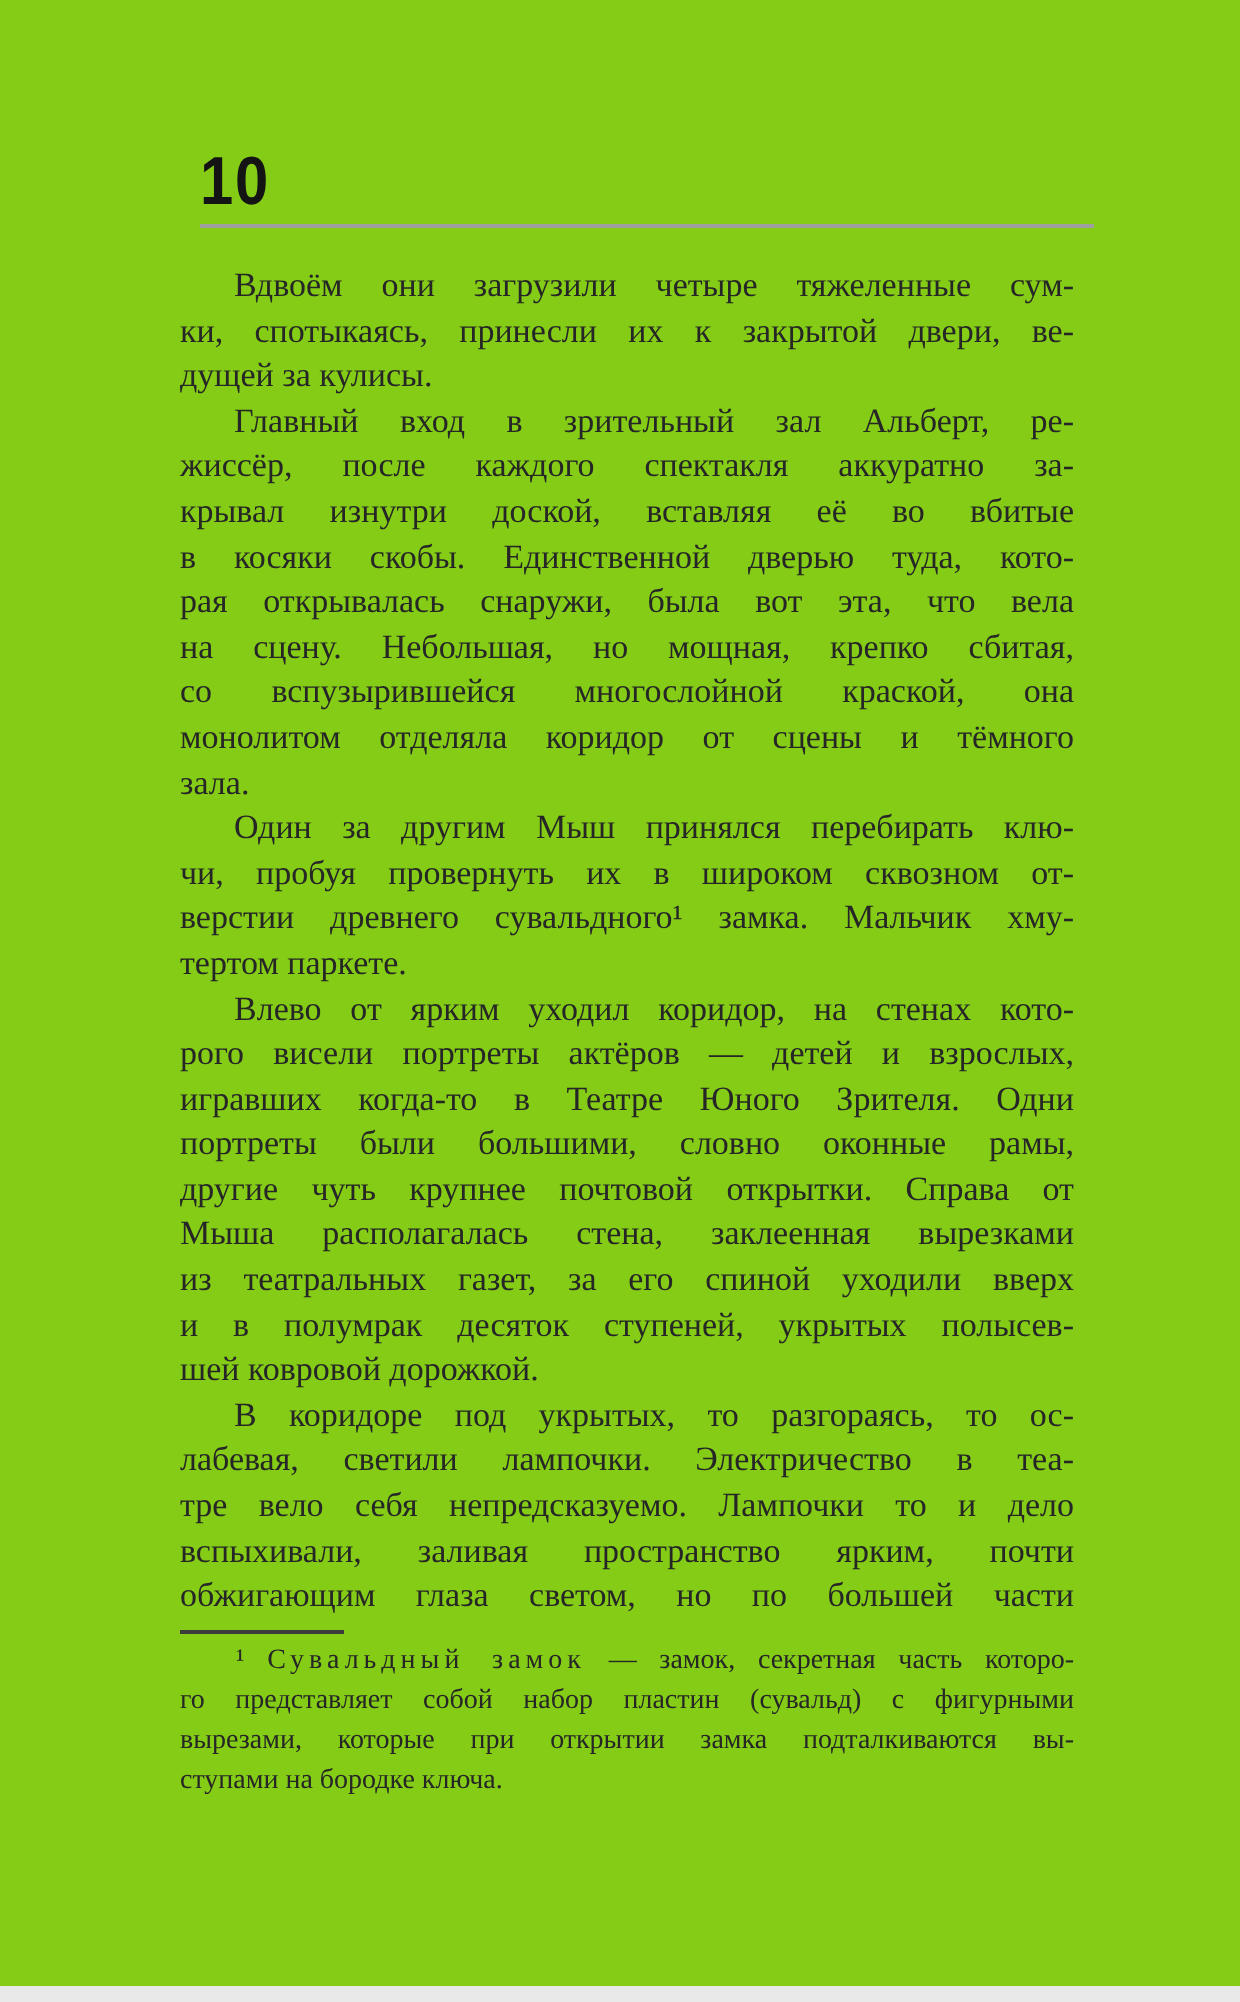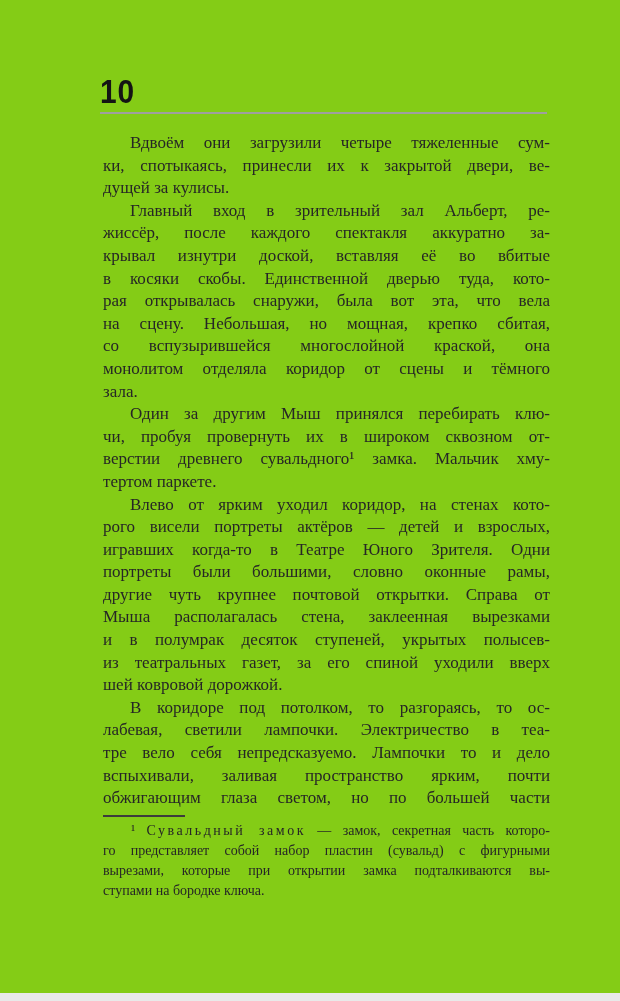--- a/index.html
+++ b/index.html
@@ -20,21 +20,21 @@
   .author {
     font-family:"Liberation Sans", sans-serif; font-weight:700;
     font-size:14px; letter-spacing:4px; word-spacing:7px; color:#141414;
     padding-bottom:4px; white-space:nowrap;
   }
   .rule {
     position:absolute; left:100px; top:112px; width:447px; height:2px;
     background:#9f9f9f;
   }
   .text {
-    position:absolute; left:103px; top:132px; width:447px;
+    position:absolute; left:90px; top:132px; width:447px;
     font-size:17px; line-height:22.6px;
   }
   .ln { text-align:justify; text-align-last:justify; }
   .ln.first { text-indent:27px; }
   .ln.end { text-align-last:left; }
   .footnote { margin-top:5px; font-size:14px; line-height:20px; }
   .fn-sep { width:82px; border-top:2px solid #3c3c3c; margin:0 0 4px 0; }
   .fn-line { text-align:justify; text-align-last:justify; }
   .fn-line.first { text-indent:28px; }
   .fn-line.end { text-align-last:left; }
@@ -77,27 +77,27 @@
       <div class="ln end">тертом паркете.</div>
     </div>
 
     <div>
       <div class="ln first">Влево от ярким уходил коридор, на стенах кото-</div>
       <div class="ln">рого висели портреты актёров — детей и взрослых,</div>
       <div class="ln">игравших когда-то в Театре Юного Зрителя. Одни</div>
       <div class="ln">портреты были большими, словно оконные рамы,</div>
       <div class="ln">другие чуть крупнее почтовой открытки. Справа от</div>
       <div class="ln">Мыша располагалась стена, заклеенная вырезками</div>
+      <div class="ln">из театральных газет, за его спиной уходили вверх</div>
       <div class="ln">и в полумрак десяток ступеней, укрытых полысев-</div>
-      <div class="ln">из театральных газет, за его спиной уходили вверх</div>
       <div class="ln end">шей ковровой дорожкой.</div>
     </div>
 
     <div>
-      <div class="ln first">В коридоре под потолком, то разгораясь, то ос-</div>
+      <div class="ln first">В коридоре под укрытых, то разгораясь, то ос-</div>
       <div class="ln">лабевая, светили лампочки. Электричество в теа-</div>
       <div class="ln">тре вело себя непредсказуемо. Лампочки то и дело</div>
       <div class="ln">вспыхивали, заливая пространство ярким, почти</div>
       <div class="ln">обжигающим глаза светом, но по большей части</div>
     </div>
 
     <div class="footnote">
       <div class="fn-sep"></div>
       <div class="fn-line first"><span>¹</span> <span class="fn-term">Сувальдный замок</span> <span>— замок, секретная часть которо-</span></div>
       <div class="fn-line">го представляет собой набор пластин (сувальд) с фигурными</div>

